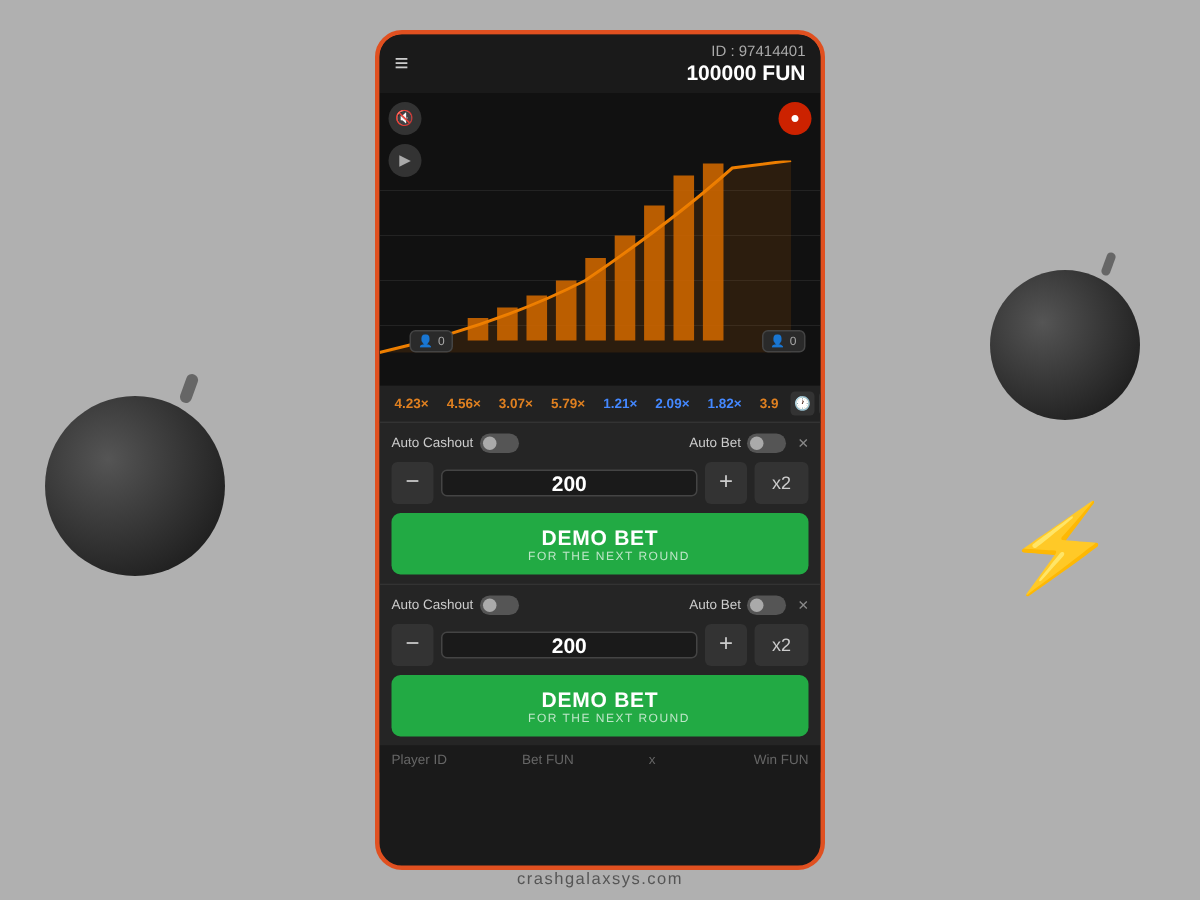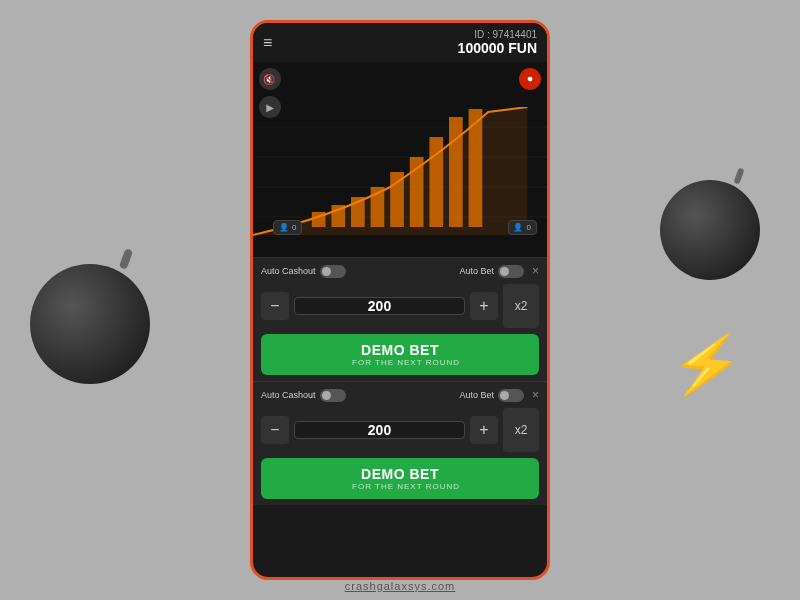--- a/index.html
+++ b/index.html
@@ -349,21 +349,21 @@
       color: #fff;
       font-size: 14px;
       font-weight: bold;
       background: #1a1a1a;
       border: 1px solid #444;
       border-radius: 4px;
       padding: 0;
     }
     .x2-btn {
       width: 36px;
-      height: 44px;
+      height: 28px;
       background: #333;
       border: none;
       border-radius: 4px;
       color: #ccc;
       font-size: 12px;
       cursor: pointer;
     }
 
     .demo-bet-btn {
       width: 100%;
@@ -432,21 +432,20 @@
     
     .footer-text {
       position: absolute;
       bottom: 8px;
       left: 50%;
       transform: translateX(-50%);
       color: #555;
       font-size: 11px;
       letter-spacing: 1px;
       white-space: nowrap;
-      text-decoration: underline;
     }
   </style>
 </head>
 <body>
 
 <div class="page-bg">
 
   <div class="bomb-left"></div>
   <div class="bomb-right"></div>
   <div class="lightning">⚡</div>
@@ -499,20 +498,34 @@
       <div class="bet-indicator-left">
         <span>👤</span>
         <span>0</span>
       </div>
       <div class="bet-indicator-right">
         <span>👤</span>
         <span>0</span>
       </div>
     </div>
 
+    <div class="history-strip">
+      <span class="hist-item hist-orange">4.23×</span>
+      <span class="hist-item hist-orange">4.56×</span>
+      <span class="hist-item hist-orange">3.07×</span>
+      <span class="hist-item hist-orange">5.79×</span>
+      <span class="hist-item hist-blue">1.21×</span>
+      <span class="hist-item hist-blue">2.09×</span>
+      <span class="hist-item hist-blue">1.82×</span>
+      <span class="hist-item hist-orange">3.9</span>
+      <div class="hist-controls">
+        <div class="hist-ctrl-btn">🕐</div>
+        <div class="hist-ctrl-btn">∧</div>
+      </div>
+    </div>
 
     <div class="bet-panel">
       <div class="bet-panel-header">
         <div class="bet-option">
           <span class="bet-option-label">Auto Cashout</span>
           <div class="toggle">
             <div class="toggle-knob"></div>
           </div>
         </div>
         <div class="bet-option">
@@ -557,18 +570,24 @@
         <button class="bet-btn">+</button>
         <button class="x2-btn">x2</button>
       </div>
       <button class="demo-bet-btn">
         <span class="demo-bet-main">DEMO BET</span>
         <span class="demo-bet-sub">FOR THE NEXT ROUND</span>
       </button>
     </div>
 
 
+    <div class="table-header">
+      <span class="table-col">Player ID</span>
+      <span class="table-col">Bet  FUN</span>
+      <span class="table-col">x</span>
+      <span class="table-col">Win  FUN</span>
+    </div>
 
   </div>
 
   <div class="footer-text">crashgalaxsys.com</div>
 
 </div>
 
 </body></html>

